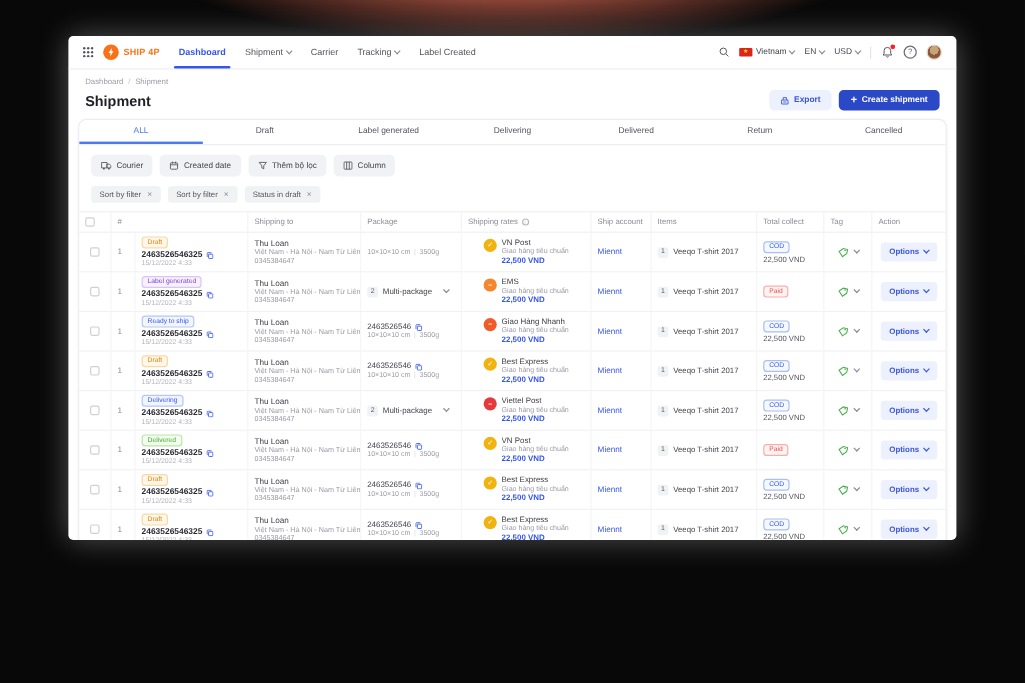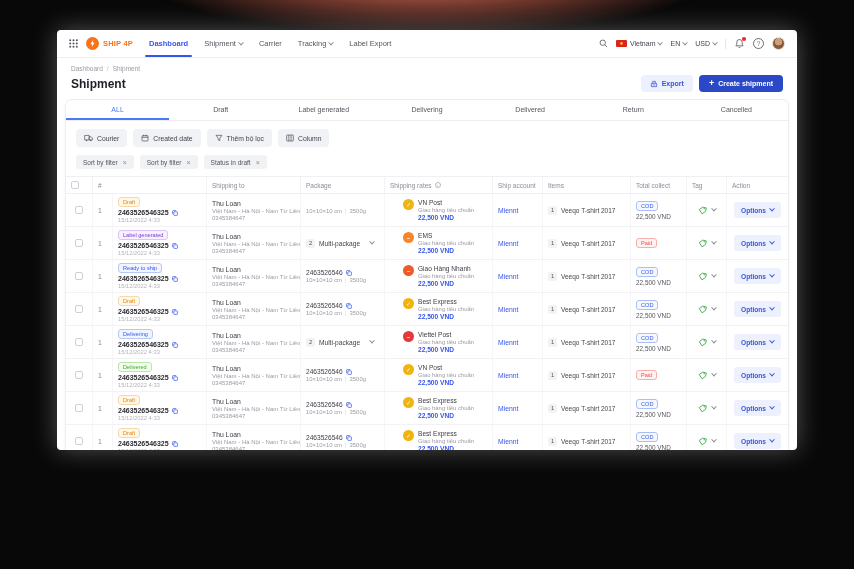--- a/index.html
+++ b/index.html
@@ -170,21 +170,21 @@
             <span class="chev"></span>
           </span>
         <span class="nav-item">
             <span>Carrier</span>
           </span>
         <span class="nav-item">
             <span>Tracking</span>
             <span class="chev"></span>
           </span>
         <span class="nav-item">
-            <span>Label Export</span>
+            <span>Label Created</span>
           </span>
       </div>
       <div class="nav-right">
         <span>
           <svg width="9" height="9" viewBox="0 0 12 12">
               <circle cx="5" cy="5" r="3.6" fill="none" stroke="#55555e" stroke-width="1.1"></circle>
               <line x1="8" y1="8" x2="10.6" y2="10.6" stroke="#55555e" stroke-width="1.1"></line>
             </svg>
         </span>
         <span class="lbl">

